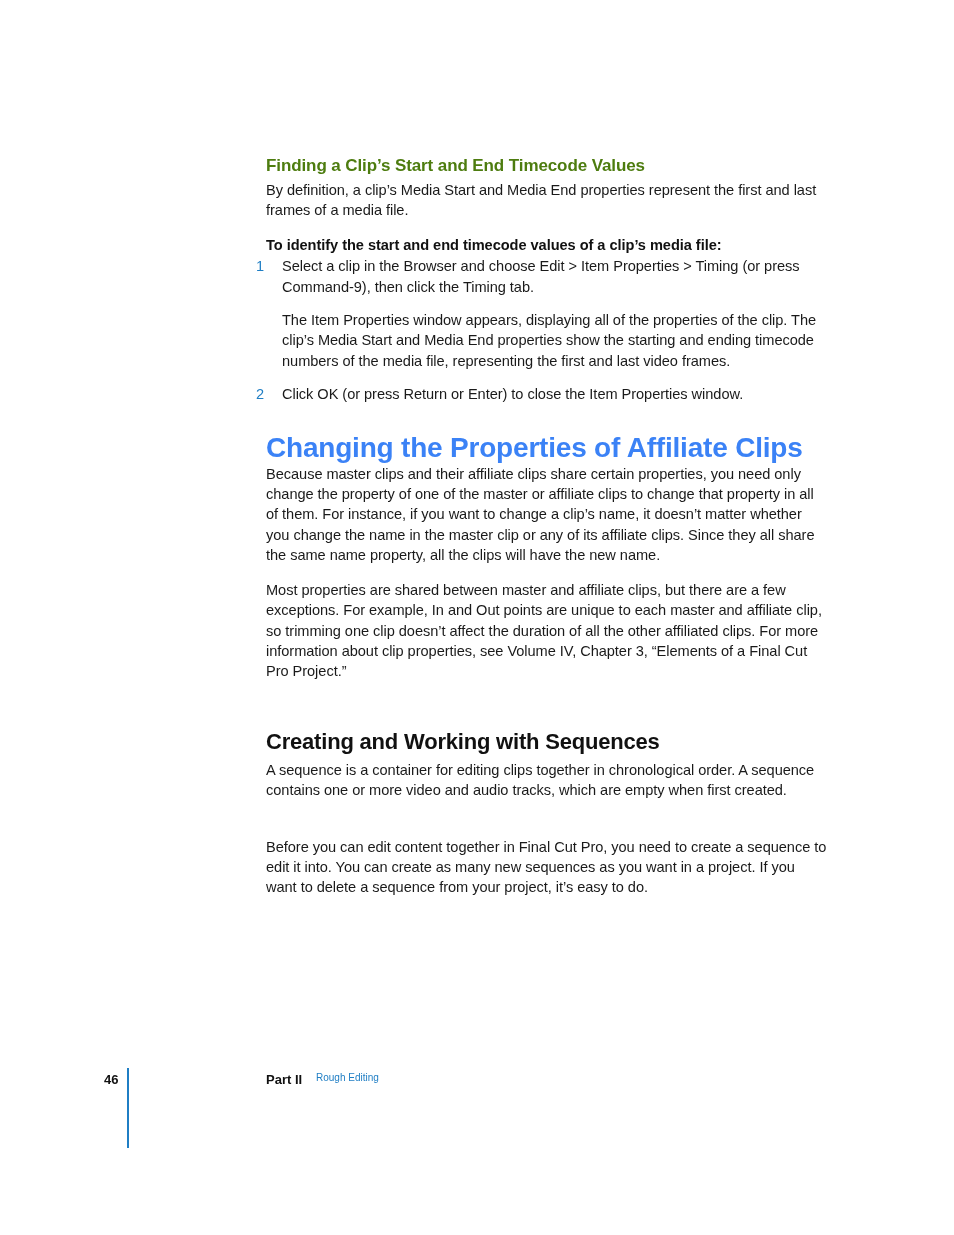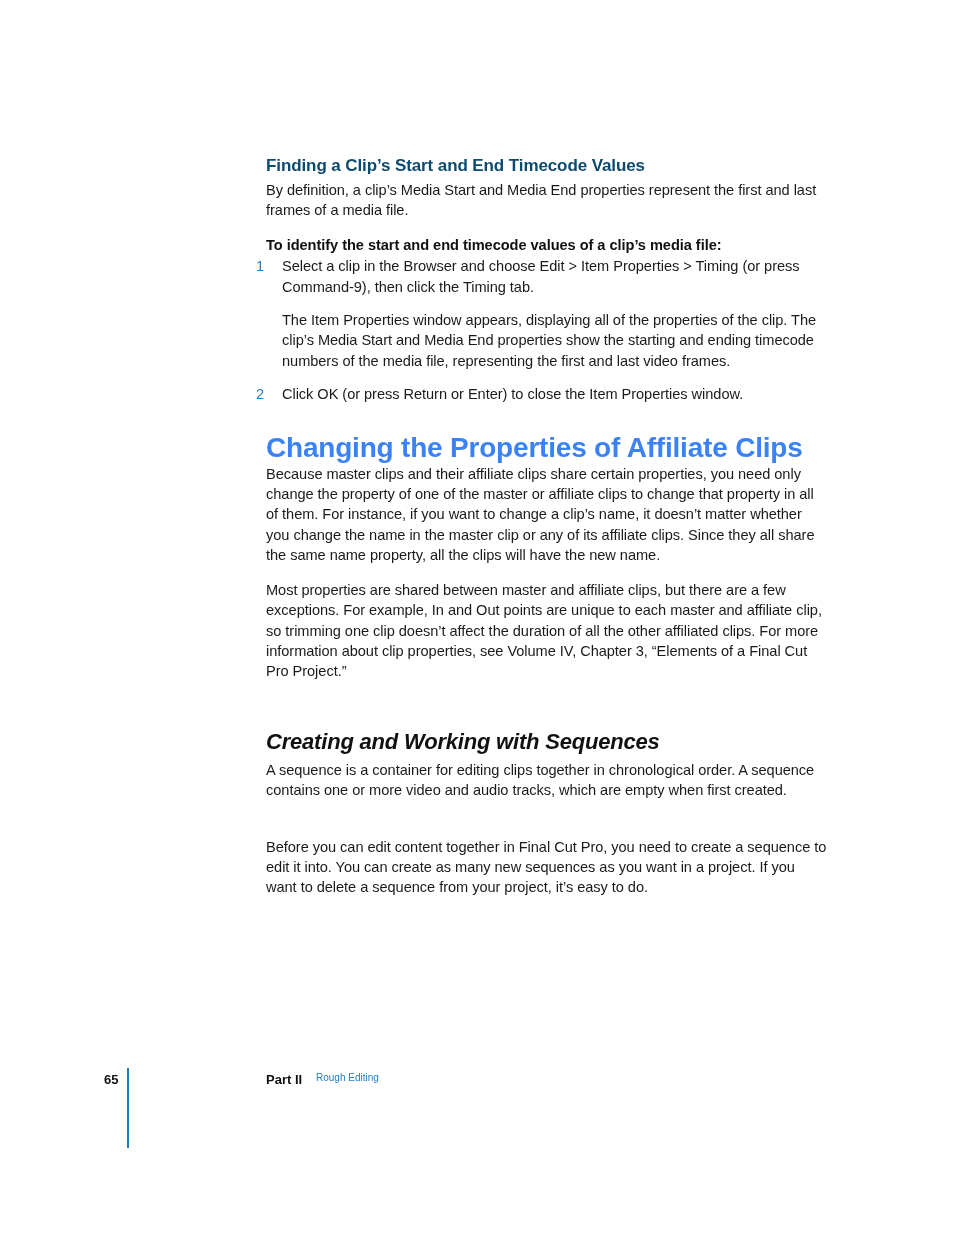--- a/index.html
+++ b/index.html
@@ -24,40 +24,39 @@
     overflow: hidden;
   }
   .content {
     position: absolute;
     left: 266px;
     top: 155px;
     width: 562px;
   }
   
   .h-sub {
-    color: #0c4a6e;
+    color: #4d7c0f;
     font-size: 17px;
     font-weight: bold;
     line-height: 21px;
     margin: 0 0 4px 0;
     letter-spacing: -0.1px;
   }
   .h-section {
     color: #3b82f6;
     font-size: 28px;
     font-weight: bold;
     line-height: 25px;
     margin: 0 0 4px 0;
     letter-spacing: -0.2px;
   }
   .h-chapter {
     color: #111111;
     font-size: 22px;
     font-weight: bold;
-    font-style: italic;
     line-height: 27px;
     margin: 0 0 5px 0;
     letter-spacing: -0.2px;
   }
   
   p.body {
     font-size: 14.6px;
     line-height: 20.4px;
     margin: 0 0 14px 0;
     color: #1a1a1a;
@@ -191,19 +190,19 @@
     <p class="body">A sequence is a container for editing clips together in chronological order. A sequence contains one or more video and audio tracks, which are empty when first created.</p>
 
     <div class="gap-md"></div>
 
 
     <p class="body tight">Before you can edit content together in Final Cut Pro, you need to create a sequence to edit it into. You can create as many new sequences as you want in a project. If you want to delete a sequence from your project, it’s easy to do.</p>
 
   </div>
 
   <div class="footer">
-    <span class="footer-pageno">65</span>
+    <span class="footer-pageno">46</span>
     <span class="footer-rule"></span>
     <span class="footer-part">Part II</span>
     <span class="footer-chapter">Rough Editing</span>
   </div>
 
 </div>
 
 </body></html>

